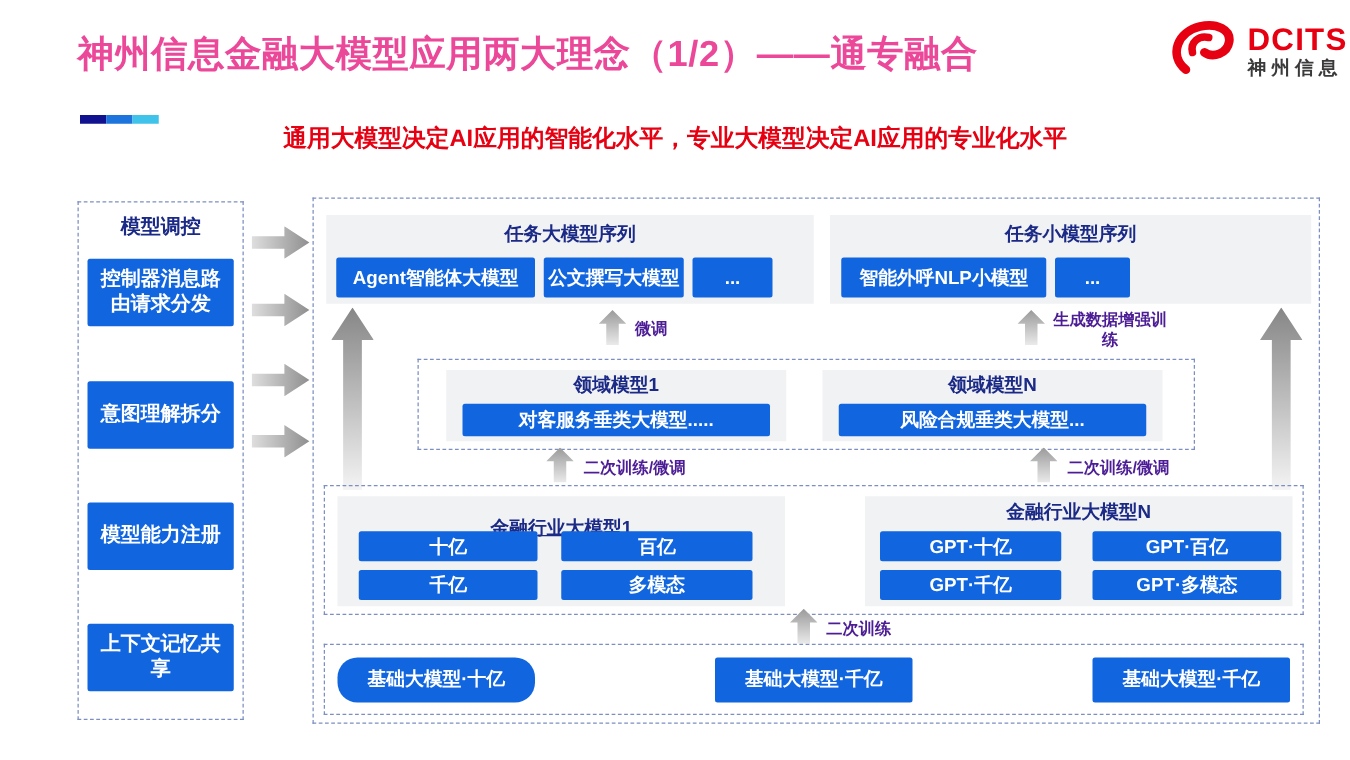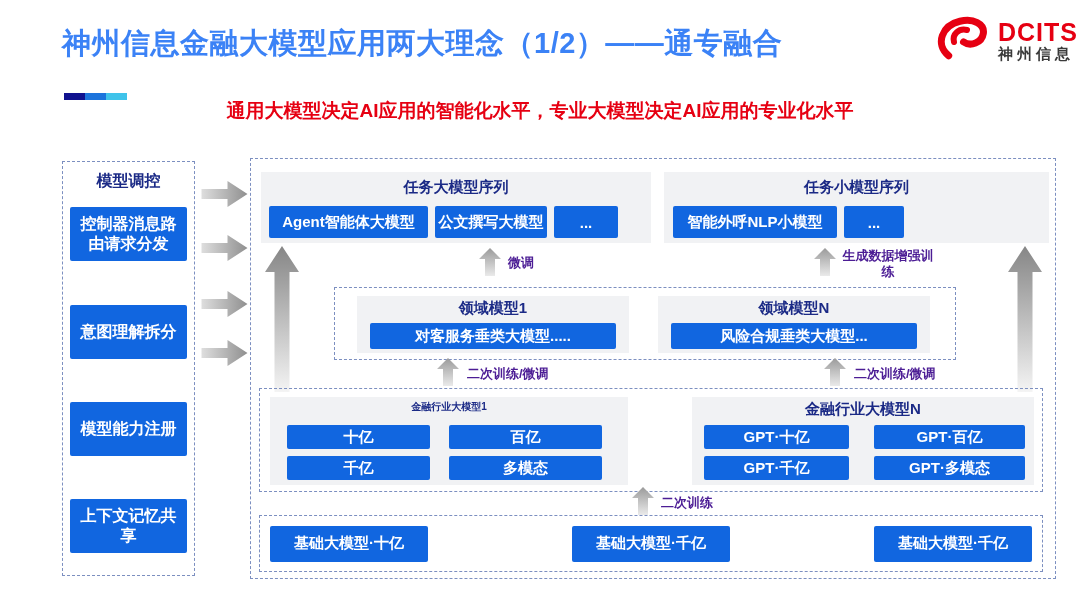--- a/index.html
+++ b/index.html
@@ -6,21 +6,21 @@
   body{font-family:"Liberation Sans","DejaVu Sans",sans-serif;}
   .stage{position:relative;width:1080px;height:608px;background:#ffffff;overflow:hidden;}
   .abs{position:absolute;}
   .btn{background:#1166E0;color:#ffffff;display:flex;align-items:center;justify-content:center;
        font-weight:600;border-radius:2px;white-space:nowrap;}
   .btn.wrap{white-space:normal;text-align:center;line-height:1.25;padding:2px 5px;box-sizing:border-box;}
   .panel{background:#F1F2F4;}
   .ptitle{color:#1B2A86;font-weight:bold;text-align:center;white-space:nowrap;}
   .glabel{color:#4c1d95;font-size:13px;font-weight:600;white-space:nowrap;}
   .dashed{border:1.5px dashed #7C8FC0;box-sizing:border-box;background:transparent;}
-  .slide-title{color:#3b82f6;font-size:29px;font-weight:bold;letter-spacing:0.5px;white-space:nowrap;}
+  .slide-title{color:#ec4899;font-size:29px;font-weight:bold;letter-spacing:0.5px;white-space:nowrap;}
   .subtitle{color:#E60012;font-size:19px;font-weight:bold;text-align:center;white-space:nowrap;}
   .decorseg{display:inline-block;width:21px;height:7px;}
   .logo{display:flex;align-items:center;gap:8px;}
   .logo-brand{color:#E60012;font-size:25px;font-weight:bold;letter-spacing:1px;line-height:1.05;}
   .logo-cn{color:#3a3a3a;font-size:15px;font-weight:bold;letter-spacing:4px;line-height:1.2;}
   .chiprow{display:flex;gap:7px;position:absolute;}
   .grid2{display:grid;position:absolute;}
 </style>
 </head>
 <body>
@@ -135,21 +135,21 @@
           <path d="M11 0 L22 11 L16 11 L16 28 L6 28 L6 11 L0 11 Z" fill="url(#gUp)"></path>
         </svg></span>
     <div class="abs glabel" style="left:216px;top:206px;">二次训练/微调</div>
     <span class="abs" style="left:573px;top:199px;"><svg width="22" height="28" viewBox="0 0 22 28">
           <path d="M11 0 L22 11 L16 11 L16 28 L6 28 L6 11 L0 11 Z" fill="url(#gUp)"></path>
         </svg></span>
     <div class="abs glabel" style="left:603px;top:206px;">二次训练/微调</div>
 
     <div class="abs dashed" style="left:8px;top:229px;width:784px;height:104px;border-width:1px;">
       <div class="abs panel" style="left:10px;top:8px;width:358px;height:88px;">
-        <div class="ptitle" style="margin-top:3px;font-size:10px;">金融行业大模型1</div>
+        <div class="ptitle" style="margin-top:16px;font-size:15px;text-decoration:underline;">金融行业大模型1</div>
         <div class="grid2" style="left:17px;top:28px;grid-template-columns:143px 153px;column-gap:19px;row-gap:7px;">
           <div class="btn" style="height:24px;font-size:15px;">十亿</div>
           <div class="btn" style="height:24px;font-size:15px;">百亿</div>
           <div class="btn" style="height:24px;font-size:15px;">千亿</div>
           <div class="btn" style="height:24px;font-size:15px;">多模态</div>
         </div>
       </div>
       <div class="abs panel" style="left:432px;top:8px;width:342px;height:88px;">
         <div class="ptitle" style="margin-top:3px;font-size:15px;">金融行业大模型N</div>
         <div class="grid2" style="left:12px;top:28px;grid-template-columns:145px 151px;column-gap:25px;row-gap:7px;">
@@ -160,19 +160,19 @@
         </div>
       </div>
     </div>
 
     <span class="abs" style="left:381px;top:328px;"><svg width="22" height="28" viewBox="0 0 22 28">
           <path d="M11 0 L22 11 L16 11 L16 28 L6 28 L6 11 L0 11 Z" fill="url(#gUp)"></path>
         </svg></span>
     <div class="abs glabel" style="left:410px;top:335px;">二次训练</div>
 
     <div class="abs dashed" style="left:8px;top:356px;width:784px;height:57px;border-width:1px;display:flex;align-items:center;justify-content:space-between;padding:0 10px;">
-      <div class="btn" style="width:158px;height:36px;font-size:15px;">基础大模型·十亿</div>
+      <div class="btn" style="width:158px;height:36px;font-size:15px;border-radius:16px;">基础大模型·十亿</div>
       <div class="btn" style="width:158px;height:36px;font-size:15px;">基础大模型·千亿</div>
       <div class="btn" style="width:158px;height:36px;font-size:15px;">基础大模型·千亿</div>
     </div>
 
   </div>
 </div>
 
 </body></html>

